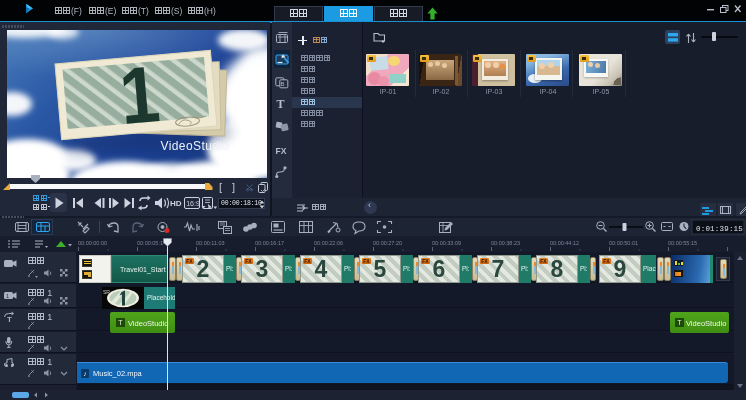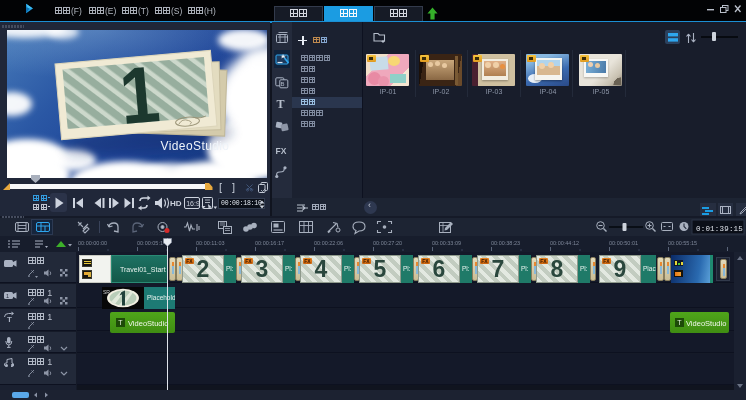--- a/index.html
+++ b/index.html
@@ -654,20 +654,24 @@
 
          <div class="abs" style="left:110px;top:60px;width:65px;height:21px;background:linear-gradient(#4fa51a,#3f8d12);border-radius:2px">
            <div class="abs" style="left:6px;top:6px;width:9px;height:9px;background:#1d4a08;color:#e8f2e0;font-size:7px;text-align:center;line-height:9px">T</div>
            <span class="abs" style="left:18px;top:7px;font-size:7.5px;color:#f0f6ea">VideoStudio</span>
          </div>
          <div class="abs" style="left:670px;top:60px;width:59px;height:21px;background:linear-gradient(#4fa51a,#3f8d12);border-radius:2px">
            <div class="abs" style="left:5px;top:6px;width:9px;height:9px;background:#1d4a08;color:#e8f2e0;font-size:7px;text-align:center;line-height:9px">T</div>
            <span class="abs" style="left:16px;top:7px;font-size:7.5px;color:#f0f6ea">VideoStudio</span>
          </div>
 
+         <div class="abs" style="left:77px;top:110px;width:651px;height:21px;background:#1267b5;border-top:1px solid #3a8ad8;border-radius:0 3px 3px 0">
+           <div class="abs" style="left:4px;top:6px;width:8px;height:9px;background:#0a3a68;border-radius:1px;color:#cfe4f4;font-size:7px;text-align:center;line-height:9px">♪</div>
+           <span class="abs" style="left:16px;top:6px;font-size:7.5px;color:#eef4fa">Music_02.mpa</span>
+         </div>
        </div>
      </div>
      <div class="abs" id="tl-bottom">
        <div class="abs" style="left:12px;top:2px;width:17px;height:6px;background:#5aa8e8;border-radius:2px"></div>
        <svg class="abs" style="left:33px;top:2px" width="16" height="6" viewBox="0 0 16 6">
           <path d="M4 0.5 L1 3 L4 5.5 Z M12 0.5 L15 3 L12 5.5 Z" fill="#8a92a4"></path>
         </svg>
 
      </div>
 

